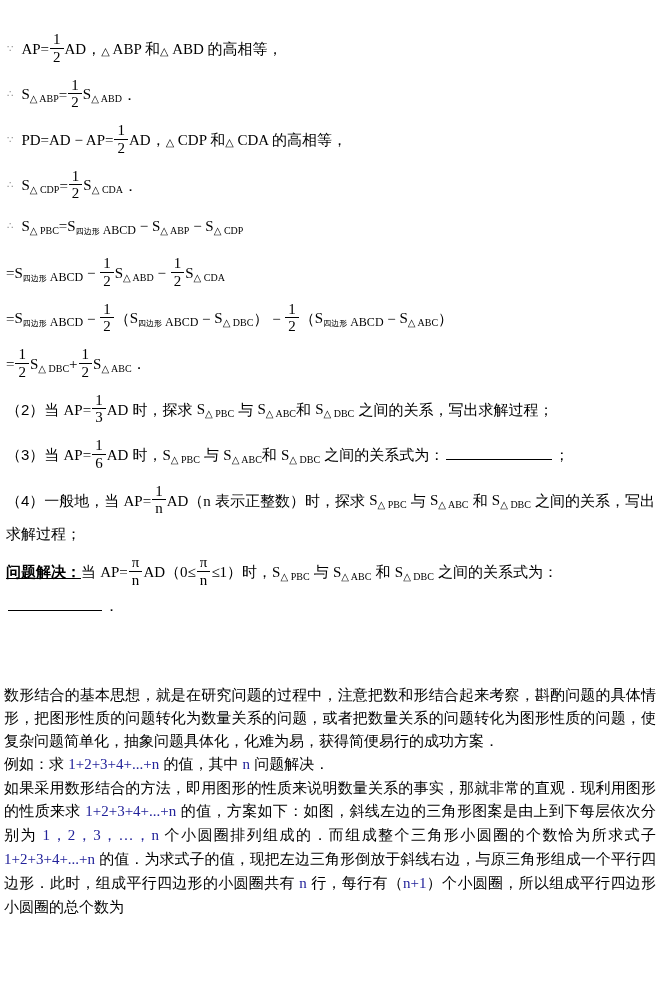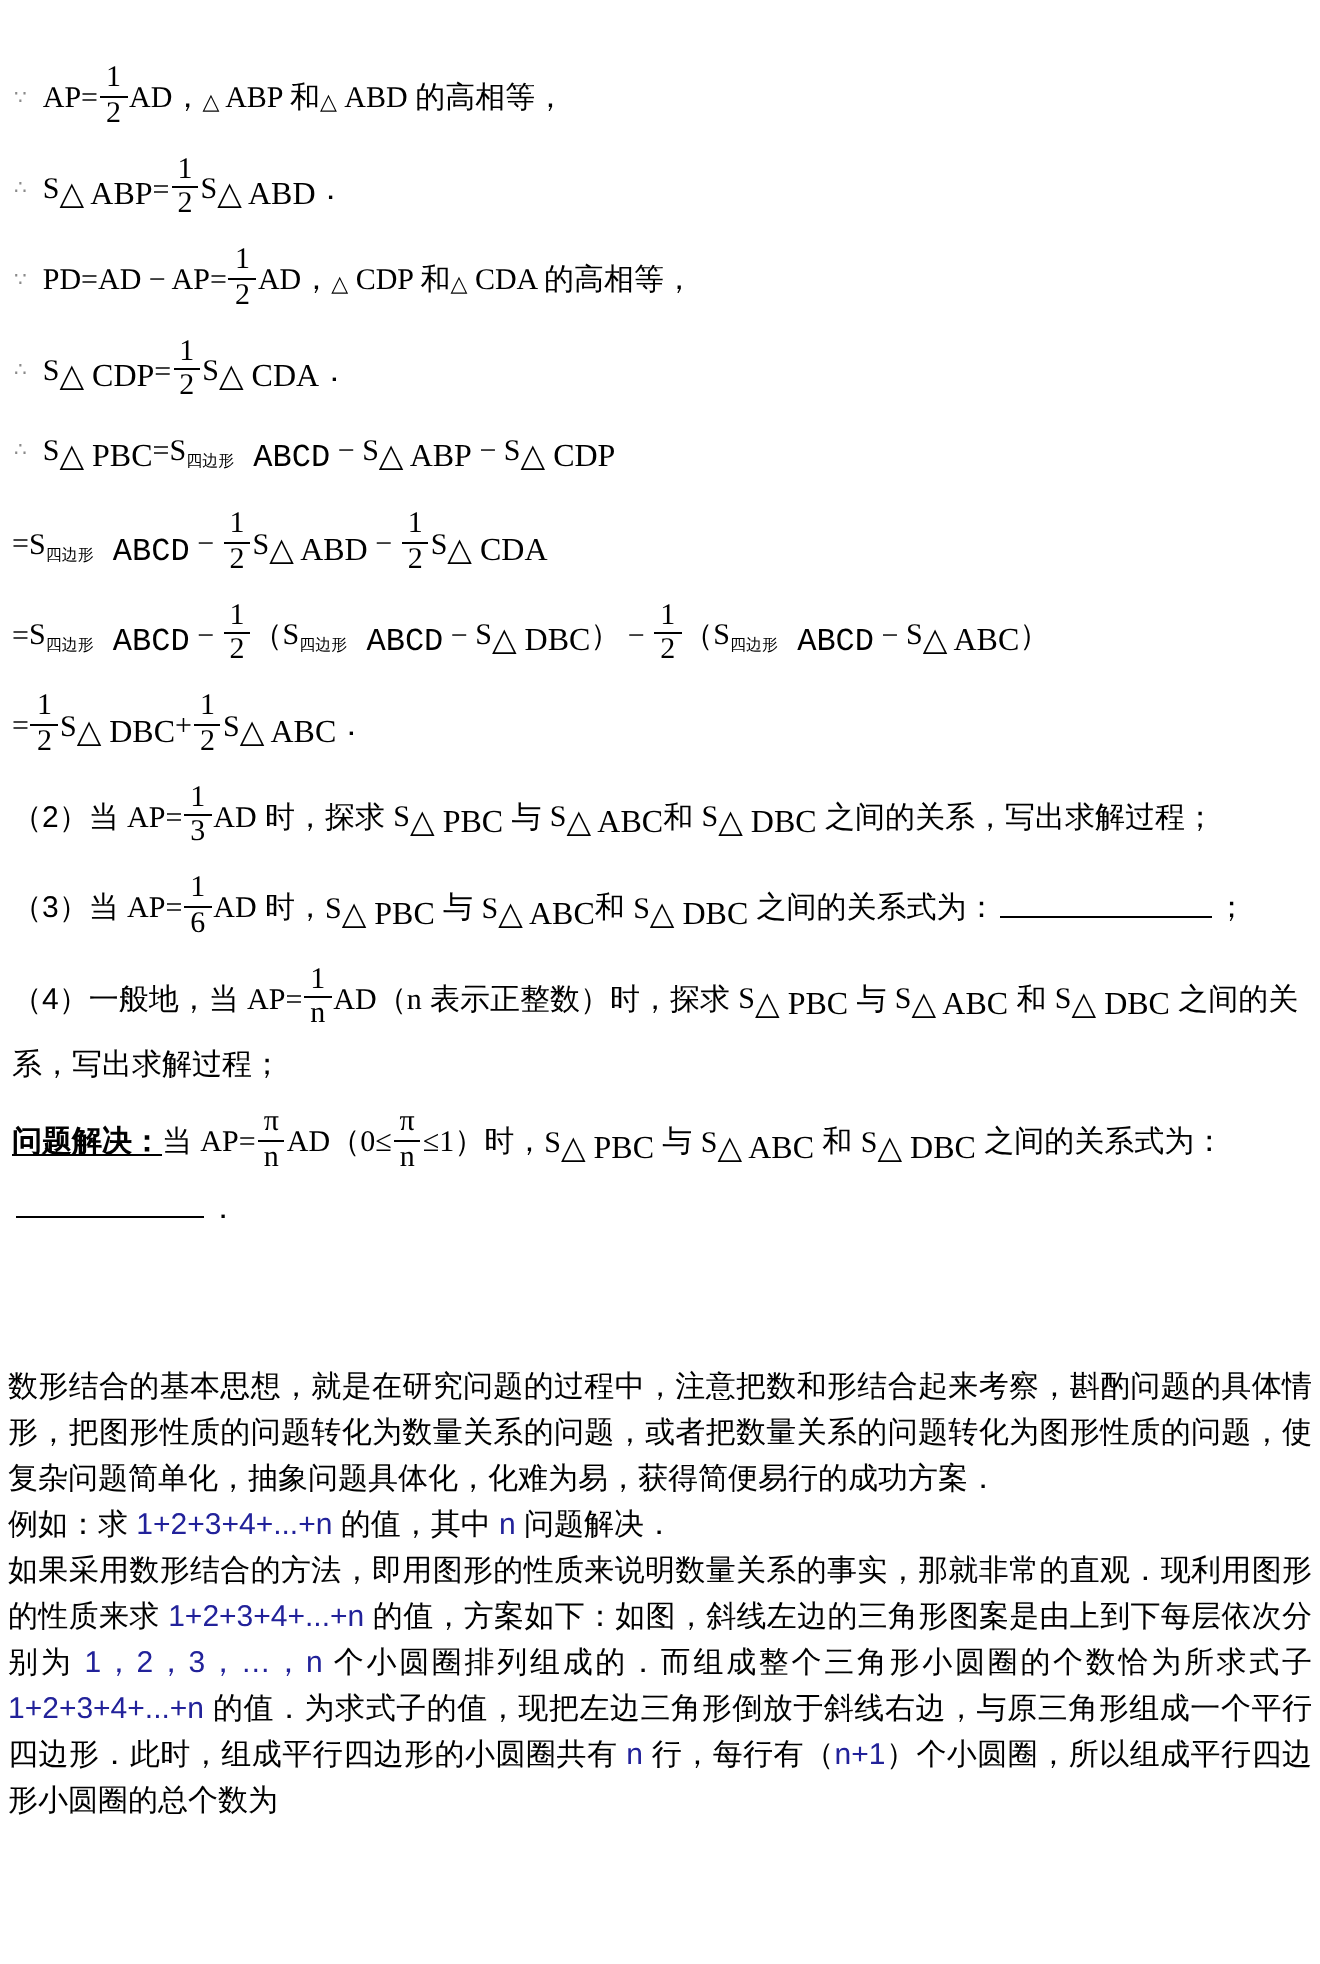--- a/index.html
+++ b/index.html
@@ -10,27 +10,27 @@
   }
   
   #math-block{padding-top:4px;margin-top:19px;}
   .mline{
     font-family:"Liberation Serif",serif;font-size:15px;line-height:26px;
     margin:0 0 7px 0;padding-left:2px;
   }
   .mline.plain{margin:2px 0 10px 0;}
   .cn{font-family:"Liberation Sans",sans-serif;}
   .m{font-family:"Liberation Serif",serif;}
-  .f{font-family:Liberation Sans, sans-serif;color:var(--formula,#22229a);margin-top:32px;}
+  .f{font-family:Liberation Serif, serif;color:var(--formula,#22229a);margin-top:32px;}
   .boldcn{font-family:"Liberation Sans",sans-serif;font-weight:bold;text-decoration:underline;}
   .sym{color:var(--symcol,#8a8a8a);font-size:10px;margin:0 8px 0 1px;vertical-align:2px;}
   .tri{font-size:11px;vertical-align:-1px;}
-  .sub{font-size:16px;vertical-align:-3px;font-family:"Liberation Serif",serif;}
+  .sub{font-size:10px;vertical-align:-3px;font-family:"Liberation Serif",serif;}
   .tiny{font-size:8px;vertical-align:-3px;}
-  .tailsub{font-size:16px;vertical-align:-3px;font-family:Liberation Mono, monospace;}
+  .tailsub{font-size:12px;vertical-align:-3px;font-family:Liberation Serif, serif;}
   .blank{display:inline-block;height:2px;border-bottom:1px solid #000;vertical-align:baseline;margin:0 2px;}
   
   .fracwrap{position:relative;display:inline-block;vertical-align:middle;margin:0 1px;}
   .frac{position:relative;z-index:1;display:inline-block;text-align:center;line-height:1.1;font-family:"Liberation Serif",serif;}
   .fn{display:block;border-bottom:1px solid #000;padding:0 3px 0 3px;}
   .fd{display:block;}
   
   #text-block{margin-top:64px;}
   .bline{font-size:15px;line-height:23px;margin:0;text-align:justify;}
 </style>

